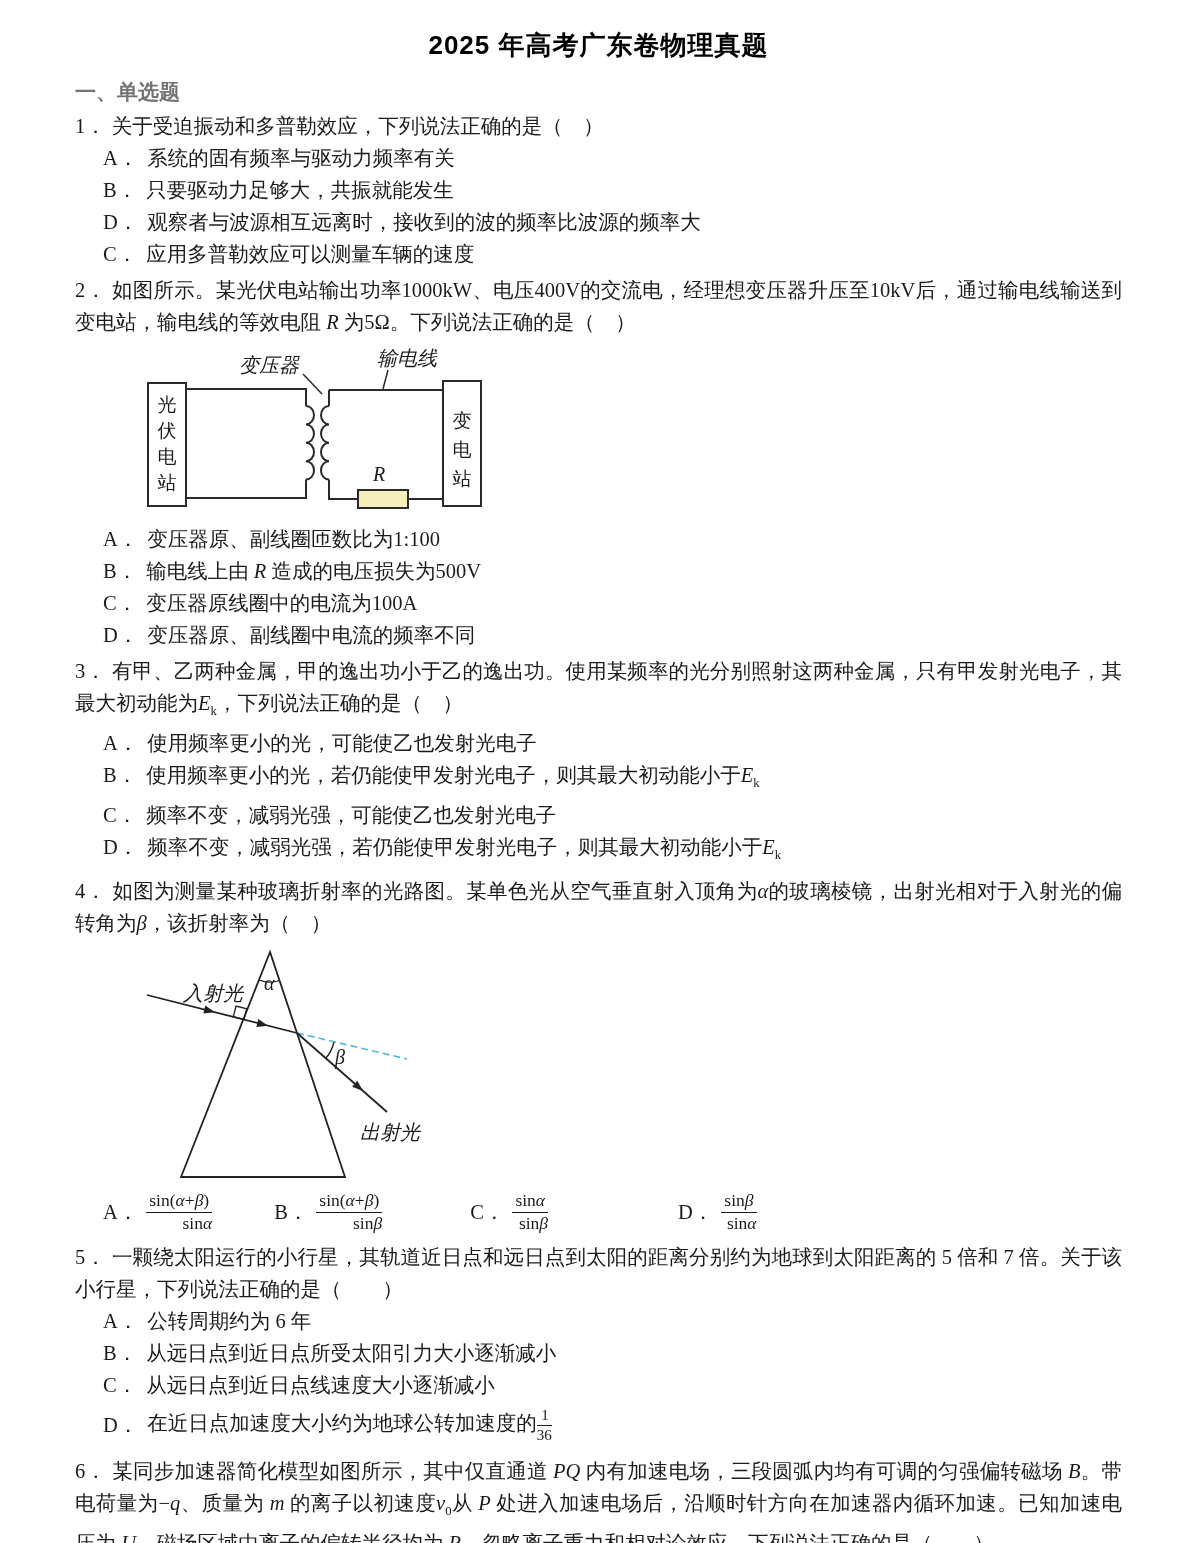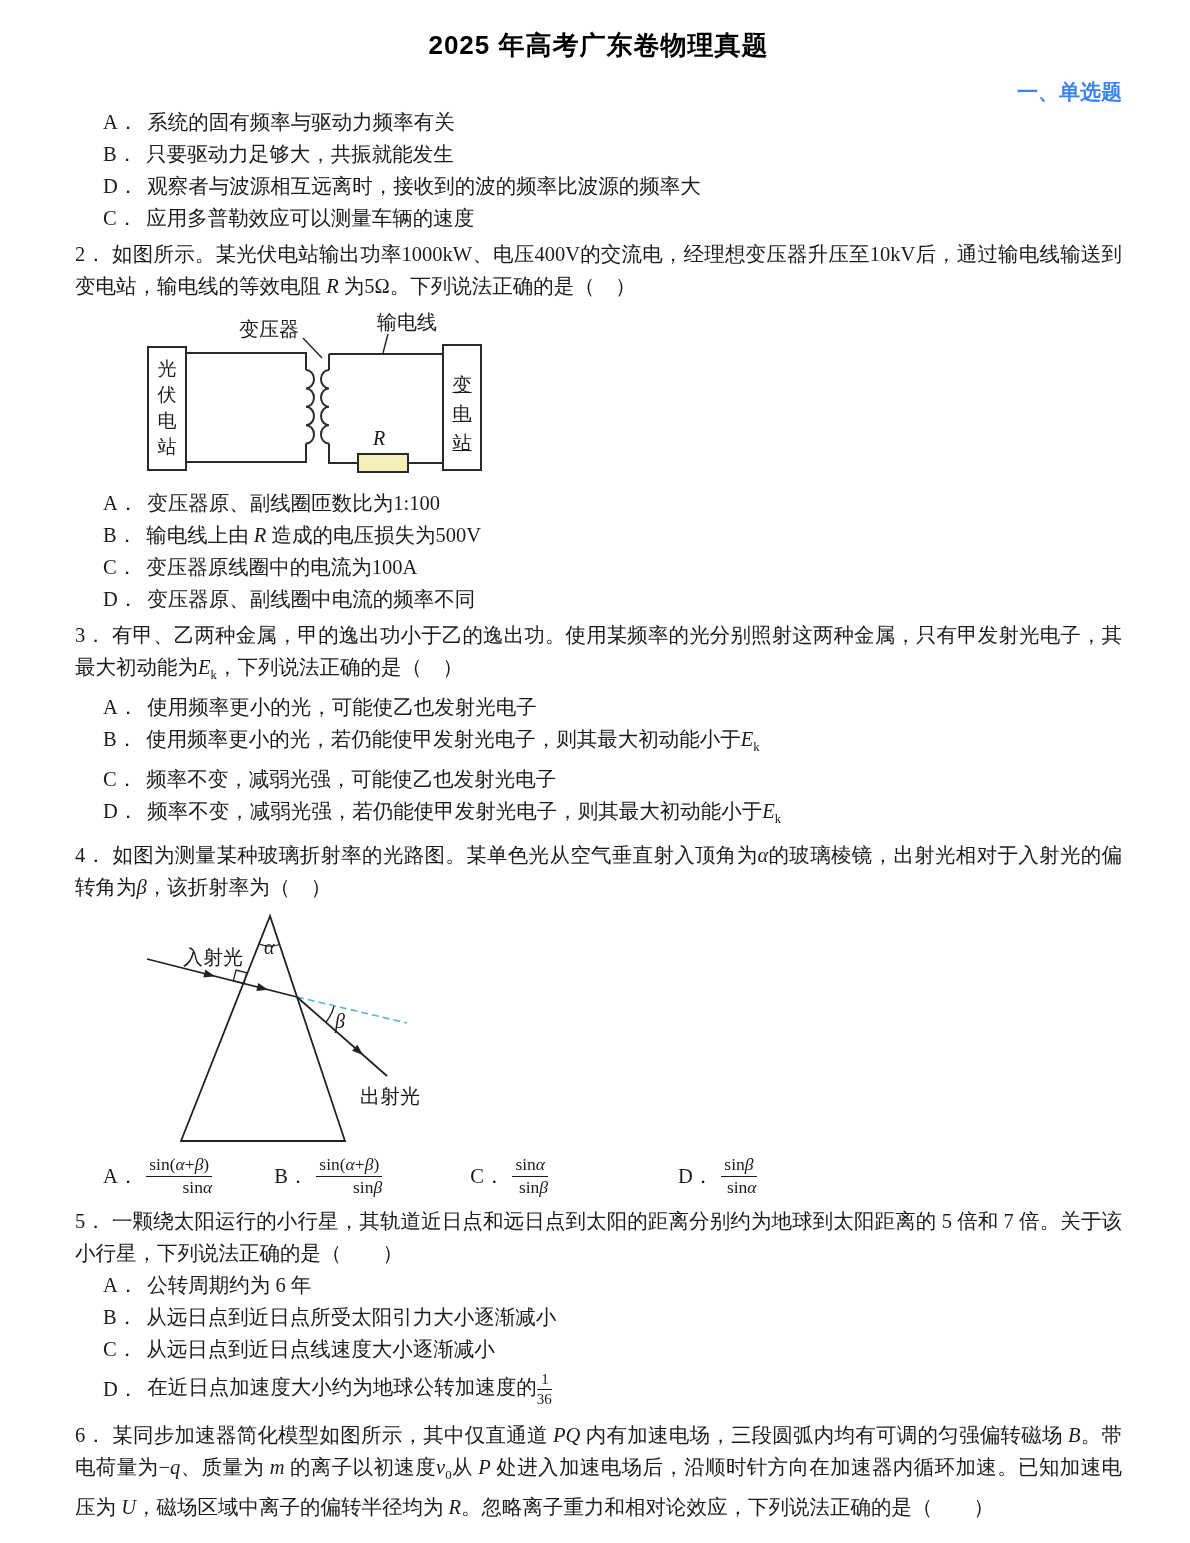--- a/index.html
+++ b/index.html
@@ -9,60 +9,60 @@
     background: #ffffff; color: #1b1b1b;
     font-family: "Liberation Serif", "DejaVu Serif", serif;
   }
   .inner { padding: 0 68px 0 75px; }
   .title {
     margin: 26px 0 0; text-align: center; font-size: 26px; line-height: 38px;
     font-weight: 700; letter-spacing: 1px; color: #000;
     font-family: "Liberation Sans", "DejaVu Sans", sans-serif;
   }
   .sec {
-    margin-top: 14px; font-size: 21px; line-height: 28px; font-weight: 700; color: #3b82f6;
+    margin-top: 14px; font-size: 21px; line-height: 28px; font-weight: 700; color: #737373;
     font-family: "Liberation Sans", "DejaVu Sans", sans-serif;
-    text-align: right;
   }
   .stem { margin: 4px 0 0; font-size: 20.5px; line-height: 32px; text-align: justify; }
   .qnum { margin-right: 6px; }
   .opt { font-size: 20.5px; line-height: 32px; padding-left: 28px; }
   .opt .lbl { margin-right: 9px; }
   .opt-tall { min-height: 48px; display: flex; align-items: center; }
   i { font-style: italic; font-family: "Liberation Serif", "DejaVu Serif", serif; }
   sub { font-size: 0.62em; }
   .fr { display: inline-block; text-align: right; line-height: 1.12; vertical-align: middle; }
   .fr .top { display: block; border-bottom: 1.5px solid #1b1b1b; padding: 0 3px 1px; }
   .fr .bot { display: block; padding-top: 1px; }
   .fr-small { font-size: 15px; }
   .frac-row { display: flex; align-items: center; padding-left: 28px; height: 50px; margin: 4px 0; }
   .frac-opt { display: flex; align-items: center; font-size: 20.5px; }
   .frac-opt .frmath { font-size: 17.5px; margin-left: 8px; }
   .gap-a { margin-right: 62px; } .gap-b { margin-right: 88px; } .gap-c { margin-right: 130px; }
   .figure { position: relative; }
   .fig1 { width: 350px; height: 175px; margin: 6px 0 4px 70px; }
   .fig2 { width: 300px; height: 240px; margin: 4px 0 0 60px; }
-  .fig-label { position: absolute; font-size: 20px; white-space: nowrap; color: #1b1b1b; }
+  .fig-label { position: absolute; font-size: 20px; white-space: nowrap; color: #1b1b1b; font-style: italic; }
   .math { font-family: "Liberation Serif", "DejaVu Serif", serif; font-style: italic; }
   .v-label {
     position: absolute; width: 26px; font-size: 19px; text-align: center;
     word-break: break-all; color: #1b1b1b;
   }
-  .v4 { line-height: 26px; } .v3 { line-height: 29px; text-decoration: underline; }
+  .v4 { line-height: 26px; } .v3 { line-height: 29px; }
 </style>
 </head>
 <body>
 
 <div class="page">
   <div class="inner">
 
     <h1 class="title">2025 年高考广东卷物理真题</h1>
     <div class="sec">一、单选题</div>
 
     <section>
+      <p class="stem"><span class="qnum">1．</span><span>关于受迫振动和多普勒效应，下列说法正确的是（　）</span></p>
       <div class="opt"><span class="lbl">A．</span><span>系统的固有频率与驱动力频率有关</span></div>
       <div class="opt"><span class="lbl">B．</span><span>只要驱动力足够大，共振就能发生</span></div>
       <div class="opt"><span class="lbl">D．</span><span>观察者与波源相互远离时，接收到的波的频率比波源的频率大</span></div>
       <div class="opt"><span class="lbl">C．</span><span>应用多普勒效应可以测量车辆的速度</span></div>
     </section>
 
     <section>
       <p class="stem"><span class="qnum">2．</span><span>如图所示。某光伏电站输出功率1000kW、电压400V的交流电，经理想变压器升压至10kV后，通过输电线输送到变电站，输电线的等效电阻 <i>R</i> 为5Ω。下列说法正确的是（　）</span></p>
 
       <div class="figure fig1">

